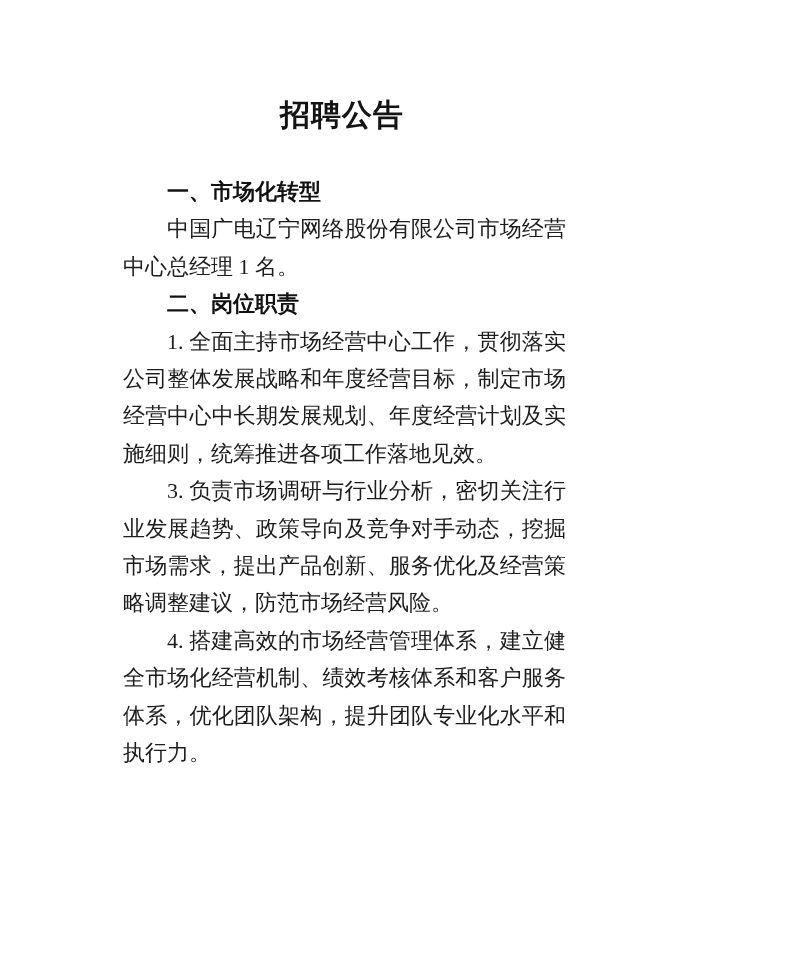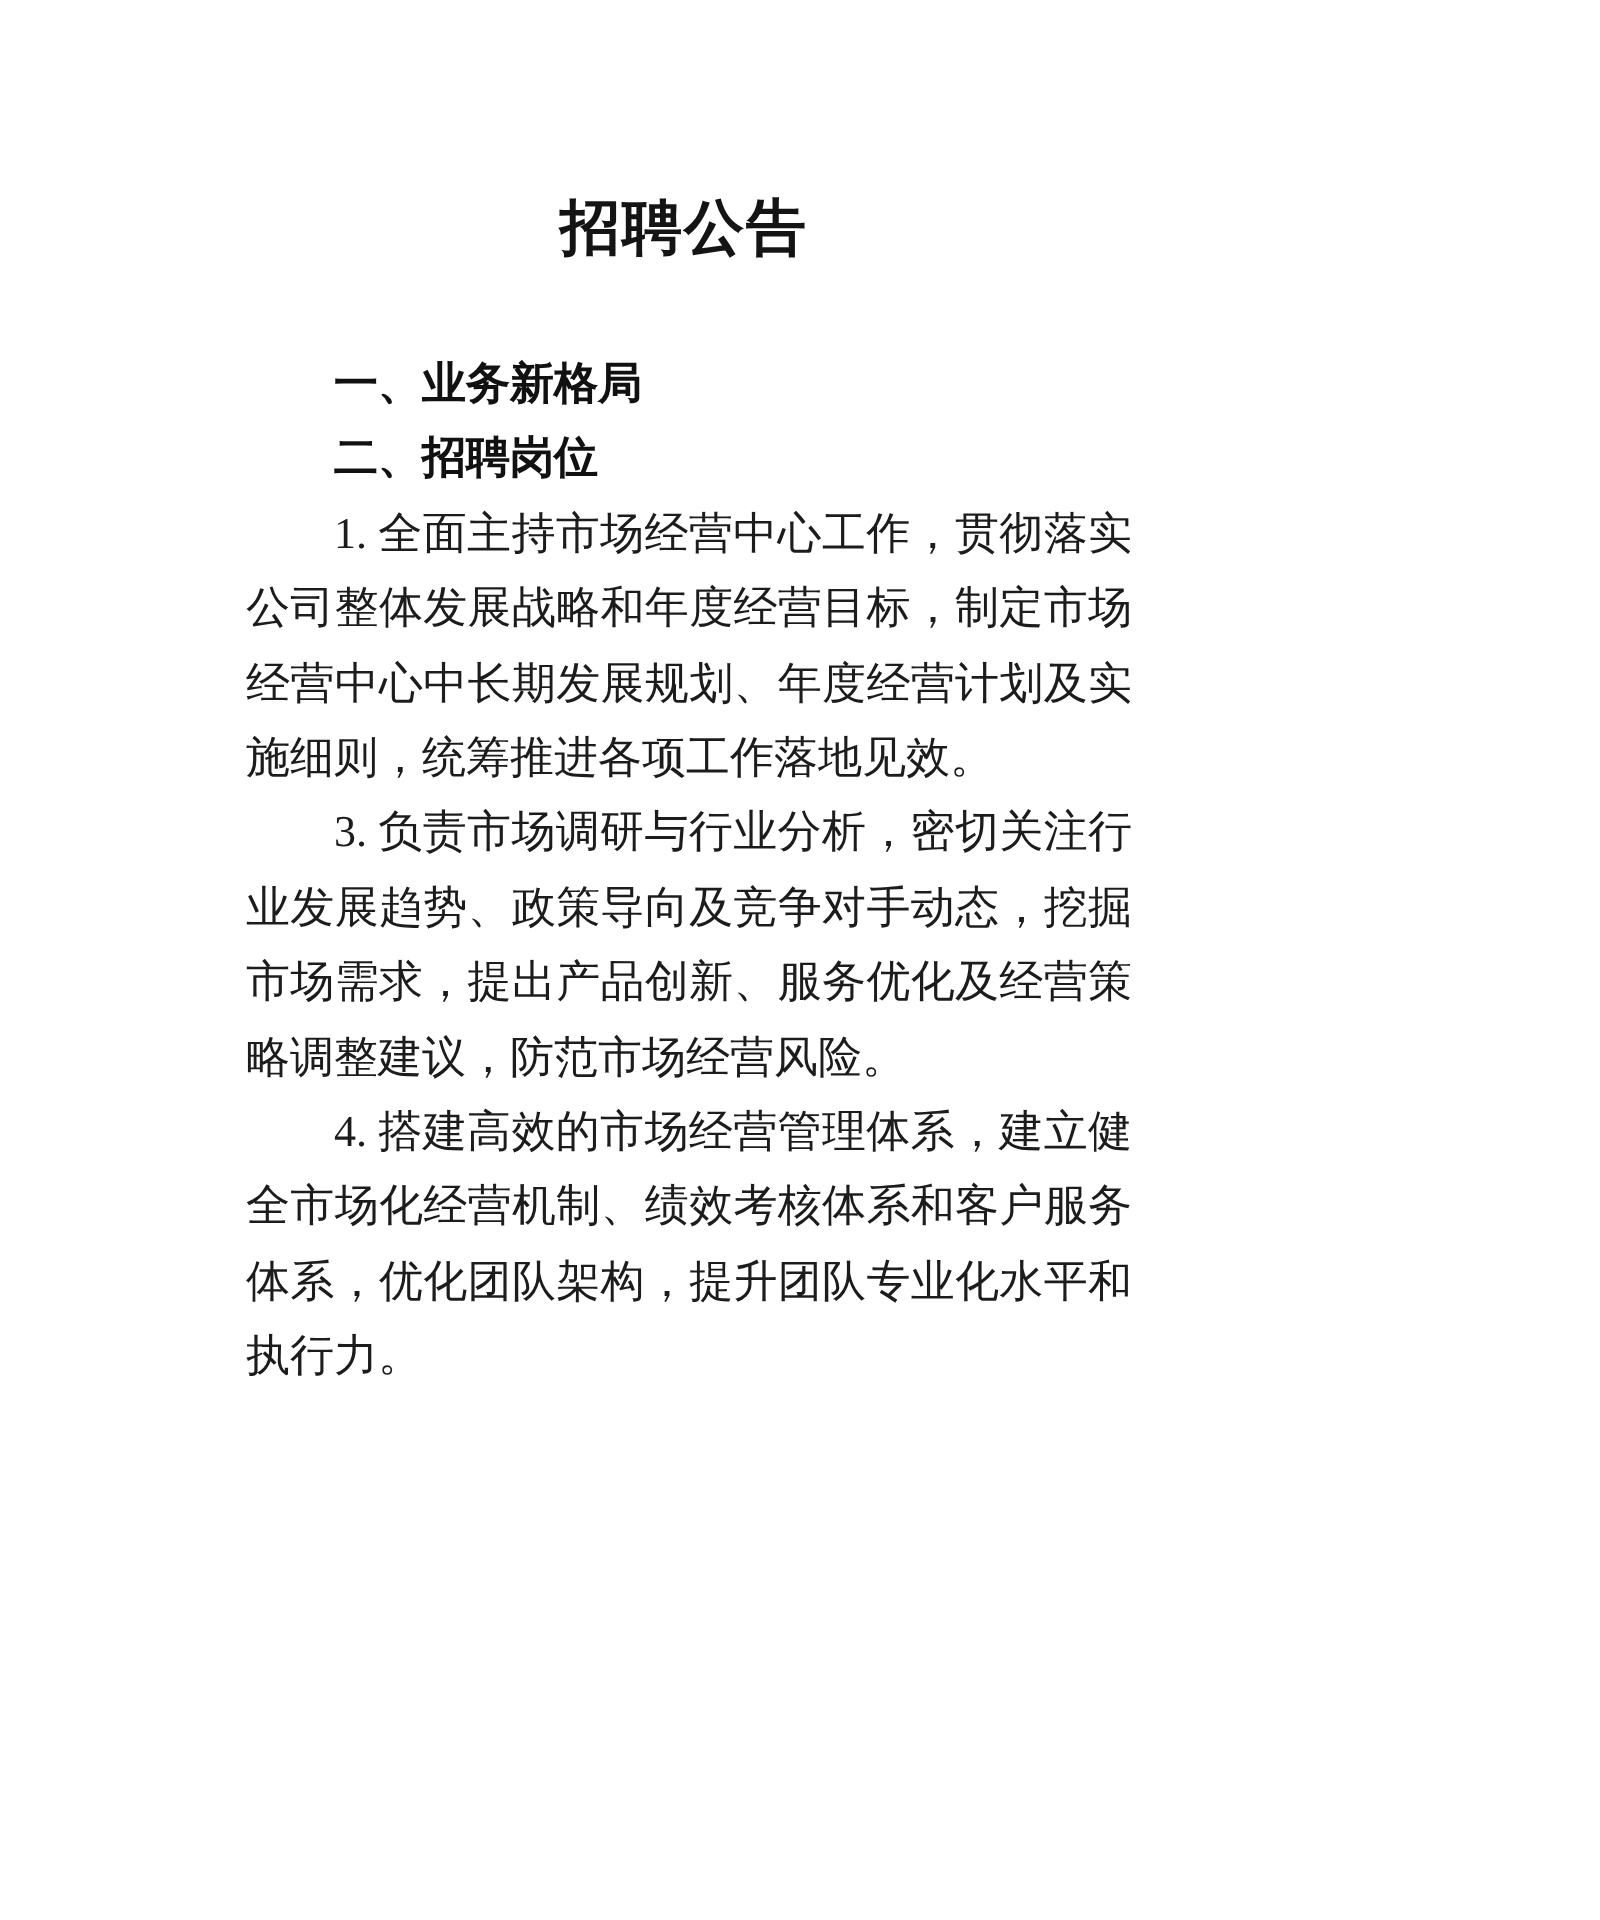--- a/index.html
+++ b/index.html
@@ -48,19 +48,20 @@
     font-weight: bold;
     color: #111111;
   }
 </style>
 </head>
 <body>
 
 <div class="page">
   <h1 class="doc-title">招聘公告</h1>
   <div class="doc-content">
-      <p class="section-heading">一、业务新格局</p>
-      <p class="section-heading">二、招聘岗位</p>
+      <p class="section-heading">一、市场化转型</p>
+      <p class="body-para">中国广电辽宁网络股份有限公司市场经营中心总经理 1 名。</p>
+      <p class="section-heading">二、岗位职责</p>
       <p class="body-para">1. 全面主持市场经营中心工作，贯彻落实公司整体发展战略和年度经营目标，制定市场经营中心中长期发展规划、年度经营计划及实施细则，统筹推进各项工作落地见效。</p>
       <p class="body-para">3. 负责市场调研与行业分析，密切关注行业发展趋势、政策导向及竞争对手动态，挖掘市场需求，提出产品创新、服务优化及经营策略调整建议，防范市场经营风险。</p>
       <p class="body-para">4. 搭建高效的市场经营管理体系，建立健全市场化经营机制、绩效考核体系和客户服务体系，优化团队架构，提升团队专业化水平和执行力。</p>
     </div>
 </div>
 
 </body></html>

